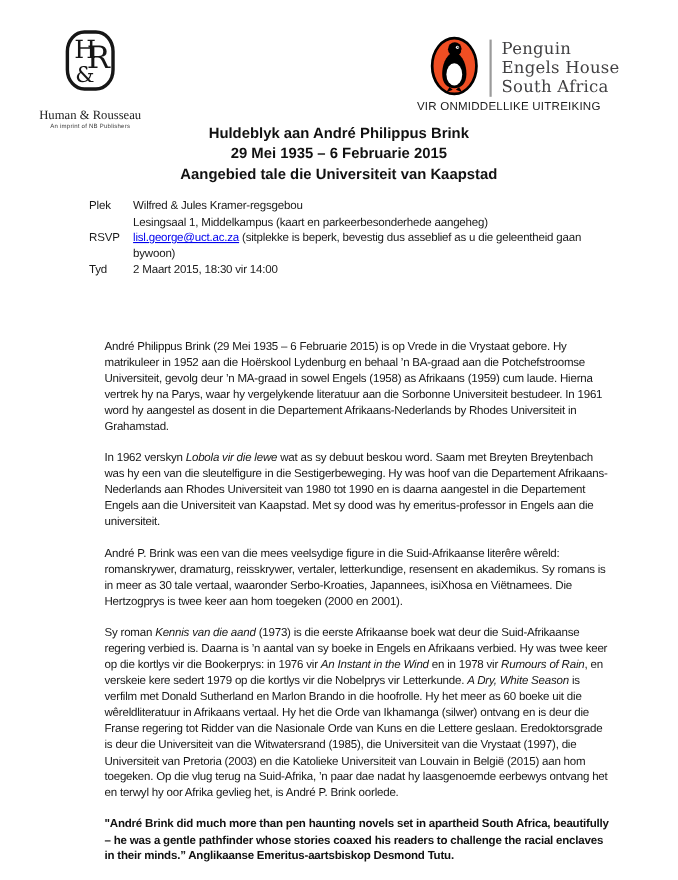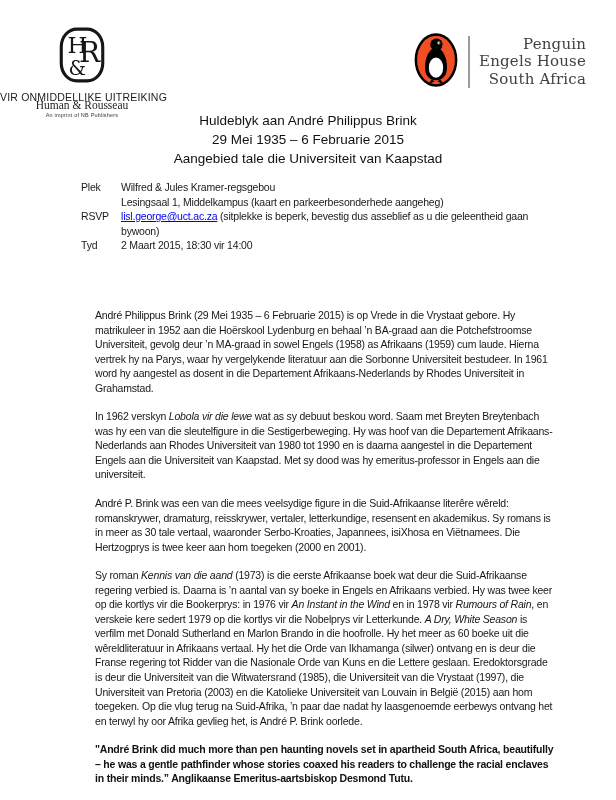--- a/index.html
+++ b/index.html
@@ -6,28 +6,28 @@
   .page {
     position:relative; width:616px; height:800px; background:#ffffff;
     font-family:"Liberation Sans", sans-serif; color:#1a1a1a; overflow:hidden;
   }
   
   .hr-logo { position:absolute; left:28px; top:27px; width:108px; text-align:center; }
   .hr-mark svg { display:block; margin:0 auto; }
   .hr-name { font-family:"Liberation Serif", serif; font-size:11.5px; color:#1c1c1c; margin-top:16px; white-space:nowrap; }
   .hr-tagline { font-size:5.5px; color:#3a3a3a; letter-spacing:0.2px; margin-top:1px; }
 
-  .prh-logo { position:absolute; left:413px; top:31px; height:62px; display:flex; align-items:center; gap:9px;text-align:right; }
+  .prh-logo { position:absolute; left:390px; top:31px; height:62px; display:flex; align-items:center; gap:9px; }
   .prh-sep { width:2px; height:52px; background:#9b9b9b; }
   .prh-text { font-family:"DejaVu Serif", serif; font-size:15px; line-height:17.5px; color:#414042; letter-spacing:0.2px; white-space:nowrap; }
 
-  .release-notice { position:absolute; top:91px; left:0; width:546px; text-align:left; font-size:10.5px; color:#1a1a1a; letter-spacing:0.2px; }
+  .release-notice { position:absolute; top:91px; left:0; width:546px; text-align:right; font-size:10.5px; color:#1a1a1a; letter-spacing:0.2px; }
 
   
-  .title-block { position:absolute; top:112px; left:0; width:616px; text-align:center; font-weight:normal; font-size:13.5px; line-height:18.8px; color:#111; }
+  .title-block { position:absolute; top:112px; left:0; width:616px; text-align:center; font-weight:bold; font-size:13.5px; line-height:18.8px; color:#111; }
 
   
   .details { position:absolute; top:180px; left:81px; width:462px; font-weight:normal; font-size:10.5px; line-height:14.6px; letter-spacing:-0.2px; }
   .details .row { display:grid; grid-template-columns:40px 1fr; }
   .details a.email { color:#0000ee; text-decoration:underline; cursor:pointer;text-align:right; }
 
   
   .body-text { position:absolute; top:261px; left:95px; width:462px; font-size:10.5px; line-height:14.55px; letter-spacing:-0.2px; color:#171717;margin-top:47px; }
   .body-text p { margin:0 0 14px 0; }
   .body-text p.quote { font-weight:bold; color:#111; }

